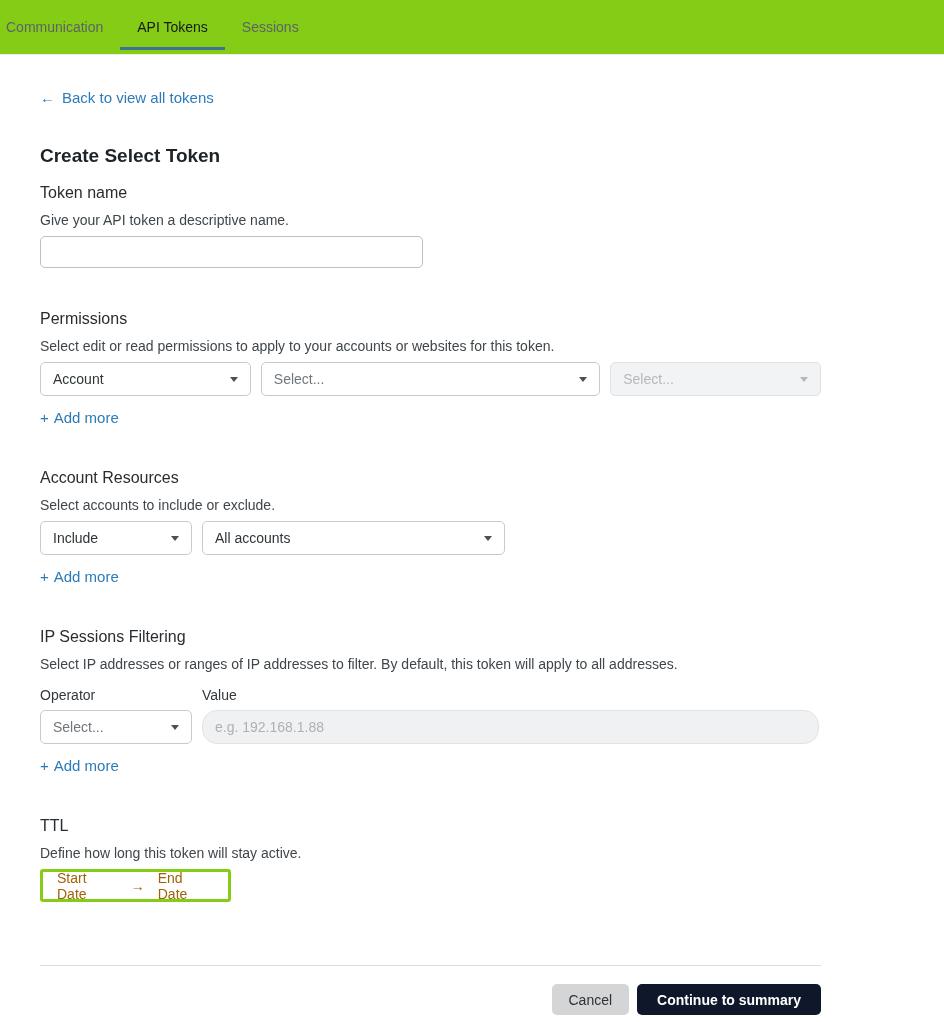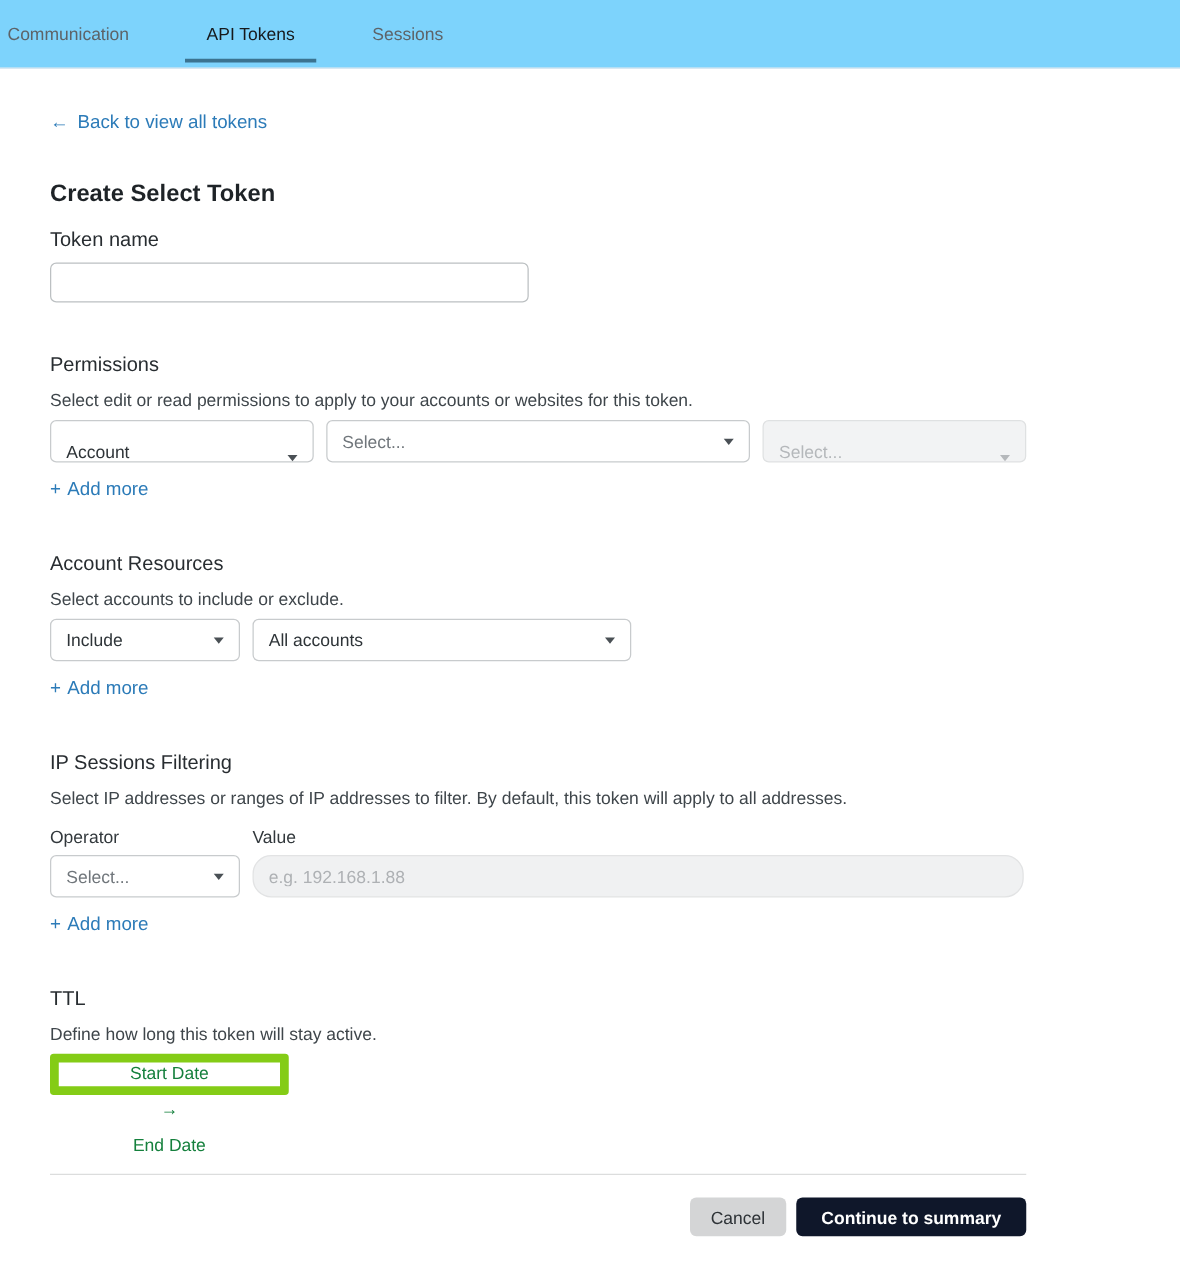--- a/index.html
+++ b/index.html
@@ -3,22 +3,22 @@
 <meta charset="utf-8">
 <style>
   * { box-sizing: border-box; }
   html, body { margin: 0; padding: 0; }
   body {
     width: 944px; height: 1022px; background: #ffffff;
     font-family: "Liberation Sans", sans-serif; color: #2b3034;
   }
   
   .tabbar {
-    height: 55px; background: #7dd3fc; border-bottom: 1px solid #ececee;
-    display: flex; align-items: stretch; padding-left: 6px; gap: 28px;
+    height: 55px; background: #84cc16; border-bottom: 1px solid #ececee;
+    display: flex; align-items: stretch; padding-left: 6px;
   }
   .tab {
     display: flex; align-items: center; padding: 0 17px;
     font-size: 14px; color: #5d6368; cursor: pointer; position: relative; white-space: nowrap;
   }
   .tab:first-child { padding-left: 0; }
   .tab.active { color: #16191c; }
   .tab.active::after {
     content: ""; position: absolute; left: 0; right: 0; bottom: 4px;
     height: 3px; background: #3b7390;
@@ -44,44 +44,44 @@
   .select .val { color: #2e3438; }
   .select .val.ph { color: #70767b; }
   .caret {
     width: 0; height: 0; flex: 0 0 auto; margin-left: 8px;
     border-left: 4.5px solid transparent; border-right: 4.5px solid transparent;
     border-top: 5px solid #4a5055;
   }
   .select.disabled { background: #f2f3f4; border-color: #dfe1e2; cursor: default; }
   .select.disabled .val { color: #b5b8bb; }
   .select.disabled .caret { border-top-color: #b5b8bb; }
-  .w195 { width: 230px; align-items: flex-end; } .w372 { width: 372px; }
+  .w195 { width: 230px; } .w372 { width: 372px; }
   .w152 { width: 152px; } .w303 { width: 303px; }
   .text-input {
     width: 383px; height: 32px; margin-top: 8px;
     border: 1px solid #bcc0c2; border-radius: 5px; padding: 0 10px;
     font-size: 14px; font-family: inherit; color: #2e3438; outline: none; display: block;
   }
   .addmore {
     display: inline-flex; align-items: center; gap: 5px;
     color: #2c7bb8; font-size: 15px; margin-top: 13px; cursor: pointer; text-decoration: none;
   }
   .field-group { display: flex; flex-direction: column; }
   .field-label { font-size: 14px; color: #32383c; margin-bottom: 7px; }
   .ip-value-input {
     width: 617px; height: 34px; background: #f0f1f2;
     border: 1px solid #e2e3e4; border-radius: 15px; padding: 0 12px;
     font-size: 14px; font-family: inherit; color: #aeb1b4;
   }
   .ip-value-input::placeholder { color: #aeb1b4; opacity: 1; }
   .ttl-box {
     margin-top: 8px; width: 191px; height: 33px;
-    border: 7px solid #84cc16; border-radius: 3px;
+    border: 3px solid #84cc16; border-radius: 3px;
     display: flex; align-items: center; gap: 13px; padding: 0 14px;
-    font-size: 14px; color: #15803d; cursor: pointer; background: #fff; flex-direction: column;
+    font-size: 14px; color: #a16207; cursor: pointer; background: #fff;
   }
   .divider { margin-top: 63px; width: 781px; border-top: 1px solid #dcdddd; }
   .footer { margin-top: 18px; display: flex; gap: 8px; justify-content: flex-end; }
   .btn {
     height: 31px; border: none; border-radius: 5px;
     font-size: 14px; font-family: inherit; cursor: pointer;
     display: inline-flex; align-items: center;
   }
   .btn.cancel { background: #d4d5d6; color: #2d3236; padding: 0 17px; }
   .btn.primary { background: #0f172a; color: #ffffff; padding: 0 20px; font-weight: 700; }
@@ -100,20 +100,21 @@
   <a class="back">
     <span>←</span>
     <span>Back to view all tokens</span>
   </a>
 
   <h1>Create Select Token</h1>
 
   
   <div class="section first">
     <h2>Token name</h2>
+    <p class="desc">Give your API token a descriptive name.</p>
     <input class="text-input" type="text" value="" style="">
   </div>
 
   
   <div class="section">
     <h2>Permissions</h2>
     <p class="desc">Select edit or read permissions to apply to your accounts or websites for this token.</p>
     <div class="row">
       <div class="select w195">
         <span class="val">Account</span>

